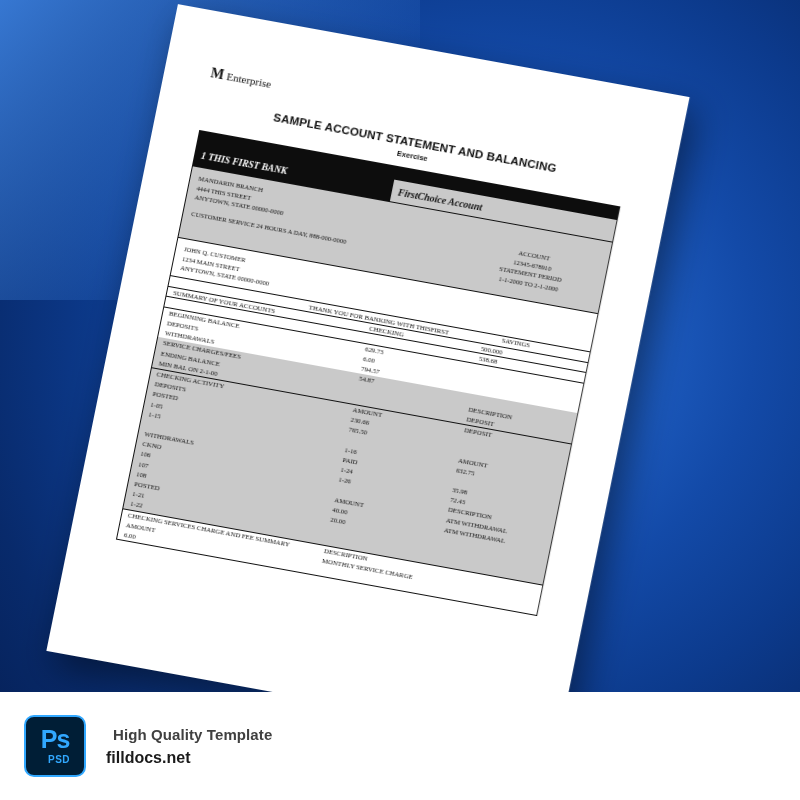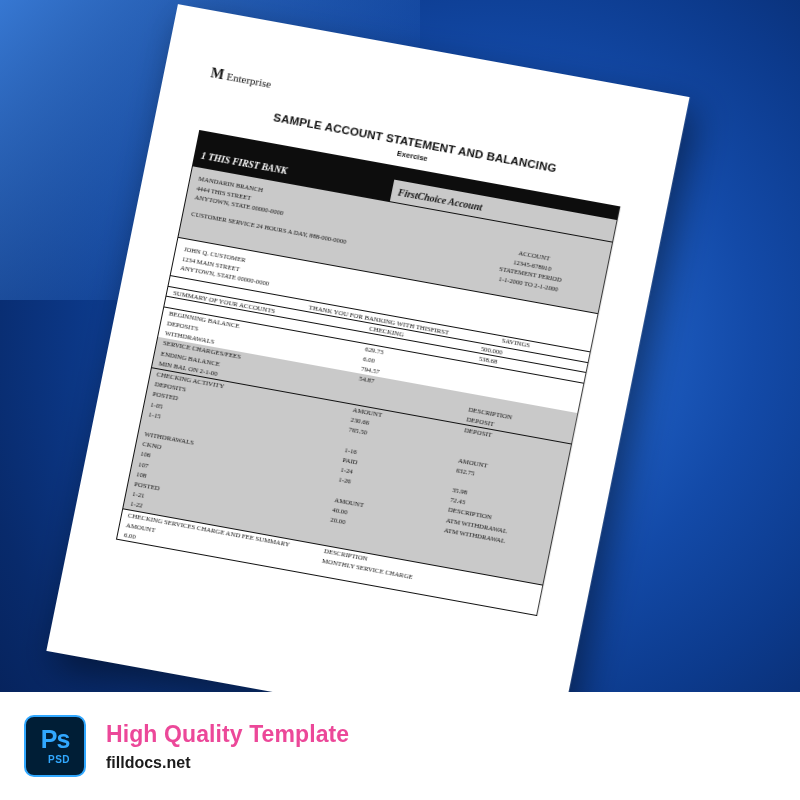--- a/index.html
+++ b/index.html
@@ -30,21 +30,21 @@
   .ps-badge{
     width:62px;height:62px;border-radius:10px;
     background:#001e36;border:2px solid #31a8ff;
     box-sizing:border-box;
     display:flex;flex-direction:column;align-items:center;justify-content:center;
     color:#31a8ff;flex:0 0 auto;
   }
   .ps-badge .ps{font-size:25px;font-weight:bold;line-height:1;letter-spacing:-1px;}
   .ps-badge .psd{font-size:10px;font-weight:bold;line-height:1;margin-top:3px;letter-spacing:.5px;margin-left:8px;}
   .footer-text{margin-left:20px;}
-  .footer-text .t1{font-size:23px;color:#ec4899;font-weight:bold;letter-spacing:.1px;}
+  .footer-text .t1{font-size:15px;color:#404040;font-weight:bold;letter-spacing:.1px;margin-left:7px;}
   .footer-text .t2{font-size:16px;color:#1b1b1b;font-weight:bold;margin-top:6px;}
 
   
   .page-wrap{
     position:absolute;
     left:108px;top:44px;
     width:520px;height:660px;
     transform:rotate(11.5deg) skewY(-1.2deg);
     transform-origin:50% 50%;
     filter:drop-shadow(10px 14px 18px rgba(0,0,0,.45));

